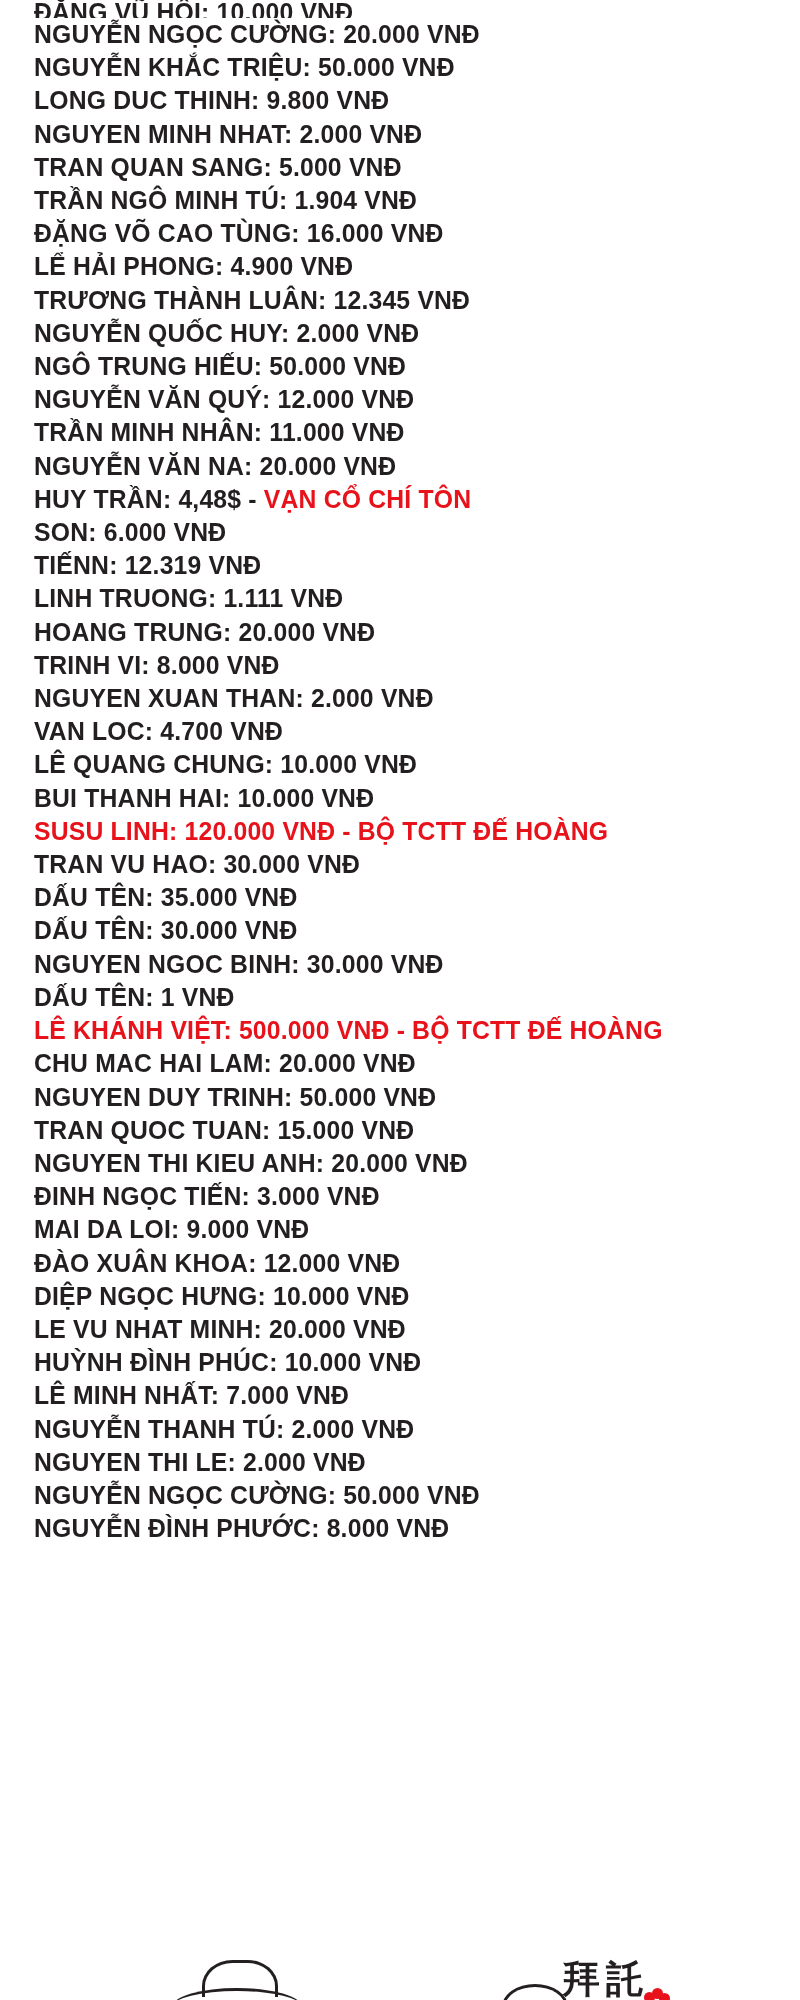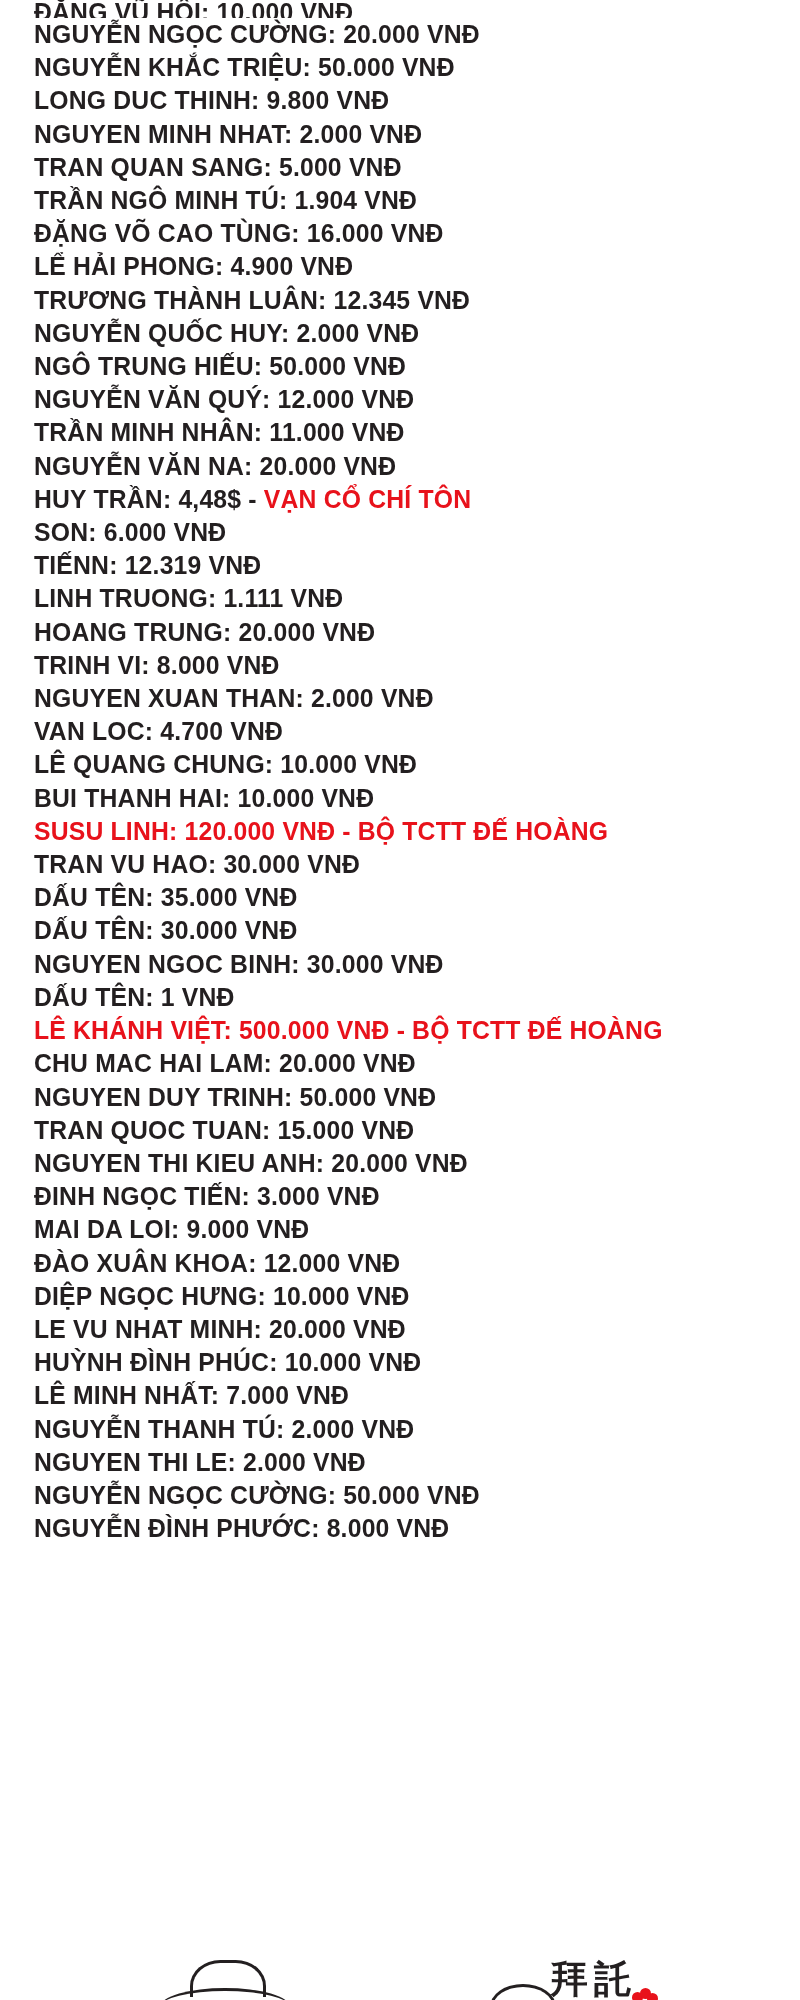--- a/index.html
+++ b/index.html
@@ -45,21 +45,21 @@
   }
   .donor-line.clipped-top {
     height: 22px;
     overflow: hidden;
     line-height: 33.2px;
     position: relative;
     top: 0;
   }
   #footer-art {
     position: absolute;
-    left: 0;
+    left: 12px;
     top: 1918px;
     width: 652px;
     height: 82px;
     overflow: hidden;
   }
   .hat {
     position: absolute;
     left: 140px;
     top: 40px;
     width: 130px;

